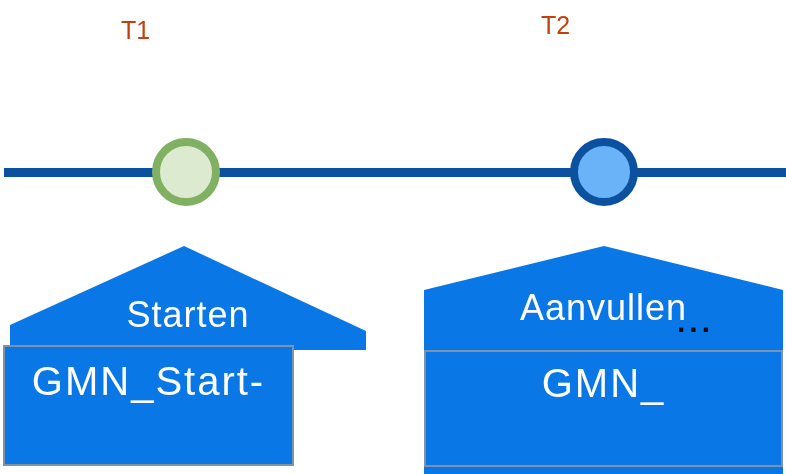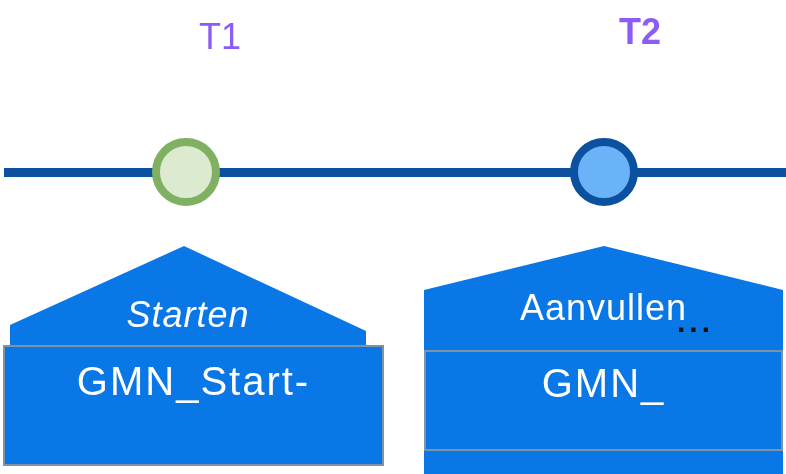--- a/index.html
+++ b/index.html
@@ -9,26 +9,26 @@
     height: 474px;
     background: #ffffff;
     overflow: hidden;
     font-family: "Liberation Sans", sans-serif;
   }
 
   
   .t-label {
     position: absolute;
     width: 120px;
-    text-align: right;
-    font-size: 36px;
-    color: #8b5cf6;
+    text-align: left;
+    font-size: 25px;
+    color: #c2410c;
   }
   .t1 { left: 121px; top: 16px; }
-  .t2 { left: 541px; top: 11px; font-weight: bold; }
+  .t2 { left: 541px; top: 11px; }
 
   
   .line {
     position: absolute;
     left: 4px;
     right: 0;
     top: 168px;
     height: 9px;
     background: #0C51A0;
   }
@@ -55,21 +55,21 @@
     clip-path: polygon(0px 44px, 180px 0px, 359px 44px, 359px 228px, 0px 228px);
   }
 
   .roof-label {
     position: absolute;
     text-align: center;
     font-size: 36px;
     letter-spacing: 1px;
     color: #ffffff;
   }
-  .roof-label-left  { left: 10px;  top: 294px; width: 356px; font-style: italic; }
+  .roof-label-left  { left: 10px;  top: 294px; width: 356px; }
   .roof-label-right { left: 424px; top: 287px; width: 359px; }
 
   .ellipsis {
     position: absolute;
     left: 677px;
     top: 305px;
     font-size: 30px;
     font-weight: bold;
     letter-spacing: 4px;
     color: #0d0d0d;
@@ -77,22 +77,22 @@
 
   
   .event-box {
     position: absolute;
     background: #0A77E6;
     border: 2px solid #8091A8;
     box-sizing: border-box;
     color: #ffffff;
     text-align: center;
   }
-  .box-left  { left: 3px;   top: 345px; width: 381px; height: 121px; }
-  .box-right { left: 424px; top: 350px; width: 359px; height: 101px; }
+  .box-left  { left: 3px;   top: 345px; width: 291px; height: 121px; }
+  .box-right { left: 424px; top: 350px; width: 359px; height: 117px; }
   .box-text { font-size: 40px; line-height: 50px; letter-spacing: 2px; }
   .box-left  .box-text { margin-top: 9px; }
   .box-right .box-text { margin-top: 6px; }
 </style>
 </head>
 <body>
 
 <div class="canvas">
 
   <div class="t-label t1">T1</div>

